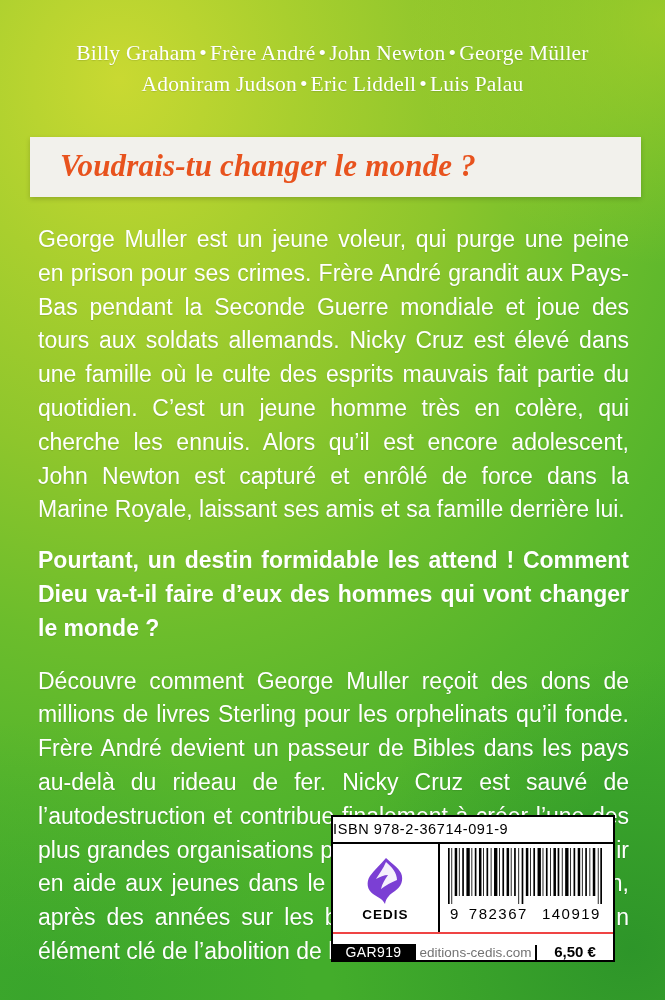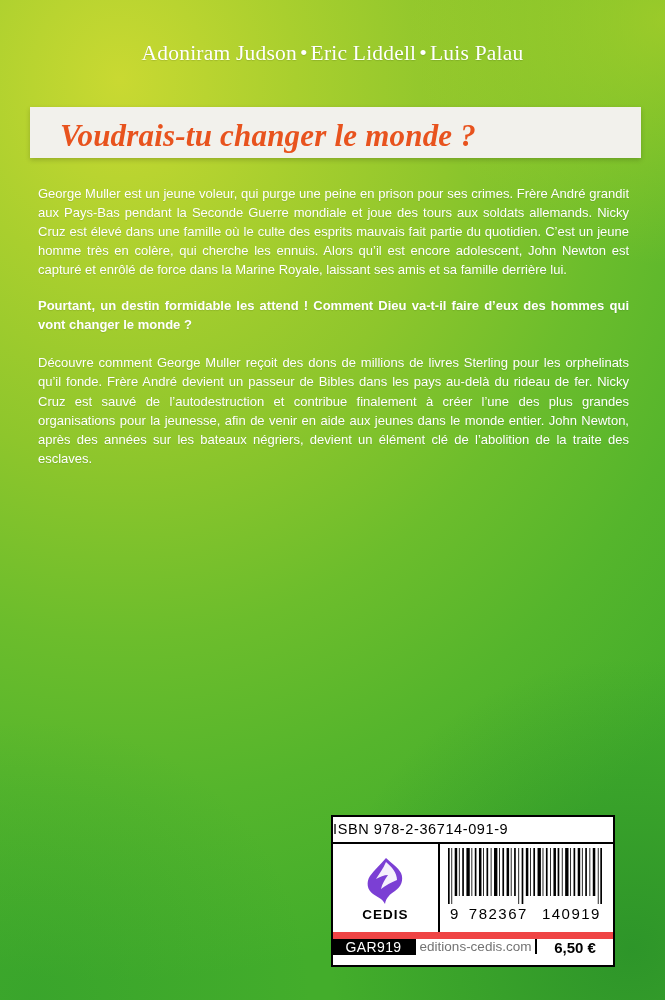--- a/index.html
+++ b/index.html
@@ -47,39 +47,39 @@
     white-space: nowrap;
   }
   .names .sep {
     padding: 0 3px;
   }
 
   
   .title-band {
     margin: 38px 24px 0 30px;
     background: #f2f1ec;
-    padding: 11px 18px 4px 30px;
+    padding: 11px 18px 13px 30px;
     box-shadow: 0 2px 5px rgba(0,0,0,0.18);
   }
   .title-band .title {
     font-family: "Liberation Serif", serif;
     font-weight: bold;
     font-style: italic;
     font-size: 31px;
     color: #e8531e;
     letter-spacing: 0.2px;
     white-space: nowrap;
   }
 
   
   .body-text {
     padding: 0 36px 0 38px;
     margin-top: 26px;
     color: #ffffff;
-    font-size: 13px;
+    font-size: 23px;
     line-height: 1.47;
     text-align: justify;
     text-shadow: 0 1px 1px rgba(0,0,0,0.10);
   }
   .body-text p {
     margin: 0 0 17px 0;
   }
   .body-text p.emph {
     font-weight: bold;
     margin-bottom: 19px;
@@ -149,23 +149,23 @@
     font-size: 15px;
     letter-spacing: 1.5px;
     color: #000;
     padding-left: 2px;
     margin-top: 1px;
   }
   .bars-digits .d1 { margin-right: 9px; }
   .bars-digits .d2 { margin-right: 14px; }
   .barcode-bottom {
     display: flex;
-    border-top: 7px solid #ef4444;
+    border-top: 2px solid #ef4444;
     height: 26px;
-    align-items: flex-start;
+    align-items: flex-end;
   }
   .ref-cell {
     width: 83px;
     border-right: 2px solid #000000;
     box-sizing: border-box;
     background: #000000;
     color: #ffffff;
     font-size: 14px;
     display: flex;
     align-items: center;
@@ -192,20 +192,23 @@
     color: #000;
   }
 </style>
 </head>
 <body>
 
 <div class="page">
   <div class="content">
 
     <div class="names">
+      <div class="line">
+        <span>Billy Graham</span><span class="sep">•</span><span>Frère André</span><span class="sep">•</span><span>John Newton</span><span class="sep">•</span><span>George Müller</span>
+      </div>
       <div class="line">
         <span>Adoniram Judson</span><span class="sep">•</span><span>Eric Liddell</span><span class="sep">•</span><span>Luis Palau</span>
       </div>
     </div>
 
     <div class="title-band">
       <div class="title">Voudrais-tu changer le monde ?</div>
     </div>
 
     <div class="body-text">

